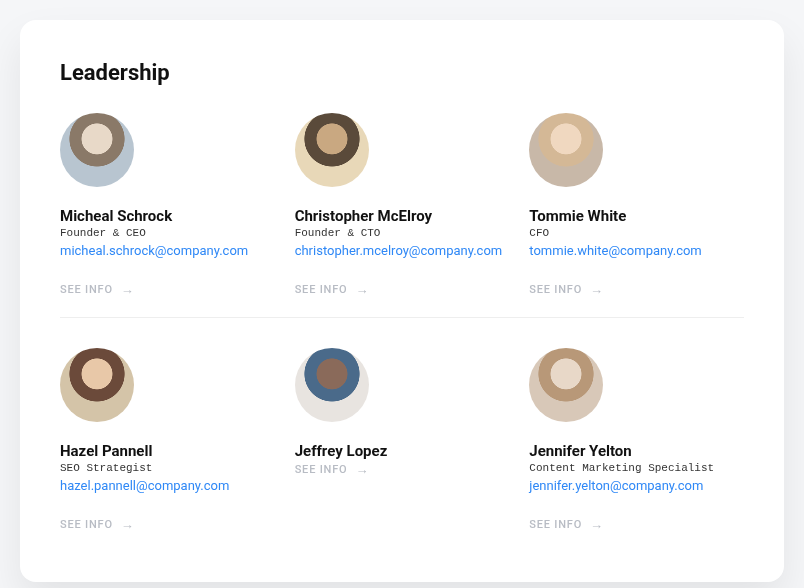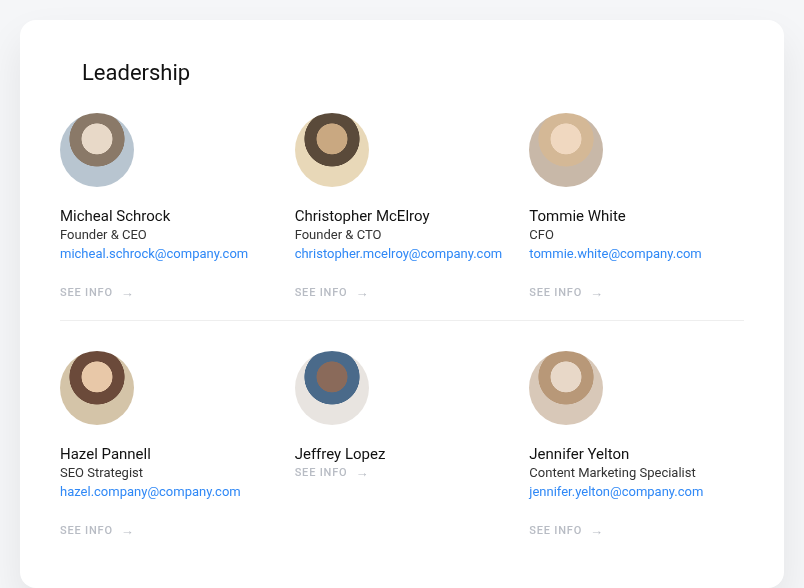--- a/index.html
+++ b/index.html
@@ -14,24 +14,23 @@
     }
     .card {
       background: #fff;
       border-radius: 16px;
       box-shadow: 0 20px 40px rgba(0,0,0,0.08);
       padding: 40px 40px 30px 40px;
       width: 764px;
     }
     .section-title {
       font-size: 22px;
-      font-weight: 400;
+      font-weight: 700;
       color: #111;
       margin-bottom: 28px;
-      margin-left: 22px;
     }
     .section {
       padding-bottom: 20px;
     }
     .section + .section {
       border-top: 1px solid #eee;
       padding-top: 30px;
     }
     .grid {
       display: grid;
@@ -53,28 +52,29 @@
       background-color: #ddd;
     }
     .av1 { background: radial-gradient(circle at 50% 35%, #e8d9c8 25%, #8a7968 26%, #8a7968 45%, #b8c5d0 46%); }
     .av2 { background: radial-gradient(circle at 50% 35%, #c9a881 25%, #5a4a3a 26%, #5a4a3a 45%, #e8d8b8 46%); }
     .av3 { background: radial-gradient(circle at 50% 35%, #f0d8c0 25%, #d4b896 26%, #d4b896 45%, #c8b8a8 46%); }
     .av4 { background: radial-gradient(circle at 50% 35%, #e8c8a8 25%, #6b4a3a 26%, #6b4a3a 45%, #d4c4a8 46%); }
     .av5 { background: radial-gradient(circle at 50% 35%, #8a6a5a 25%, #4a6a8a 26%, #4a6a8a 45%, #e8e4e0 46%); }
     .av6 { background: radial-gradient(circle at 50% 35%, #e8d8c8 25%, #b89878 26%, #b89878 45%, #d8c8b8 46%); }
     .name {
       font-size: 15px;
-      font-weight: 400;
+      font-weight: 700;
       color: #111;
       margin-bottom: 2px;
     }
     .role {
-      font-size: 13px;
+      font-size: 11px;
       color: #333;
       margin-bottom: 4px;
+      font-family: Liberation Mono, monospace;
     }
     .email {
       font-size: 13px;
       color: #2f88f6;
       text-decoration: none;
       margin-bottom: 24px;
       cursor: pointer;
       text-align: right;
     }
     .see-info {
@@ -138,21 +138,21 @@
     </div>
   </div>
 
   <div class="section">
     <div class="grid">
 
       <div class="member">
         <div class="avatar av4"></div>
         <div class="name">Hazel Pannell</div>
         <div class="role">SEO Strategist</div>
-        <a class="email">hazel.company@company.com</a>
+        <a class="email">hazel.pannell@company.com</a>
         <a class="see-info">
           <span>SEE INFO</span>
           <span class="arrow">→</span>
         </a>
       </div>
 
       <div class="member">
         <div class="avatar av5"></div>
         <div class="name">Jeffrey Lopez</div>
         <a class="see-info">

